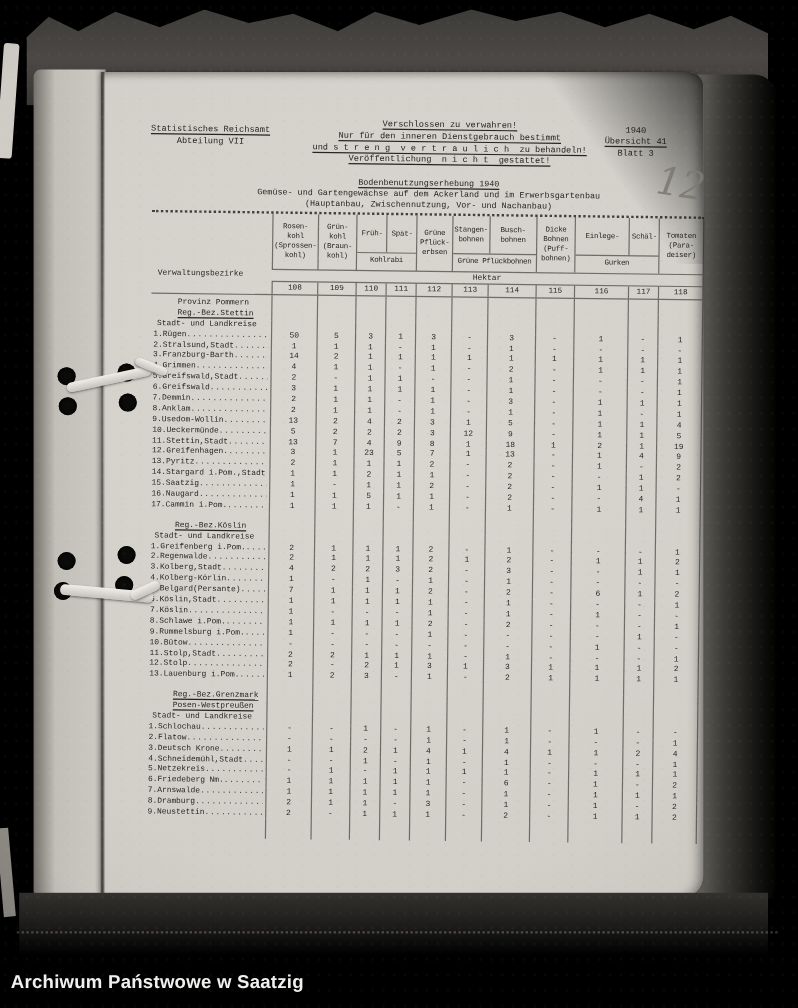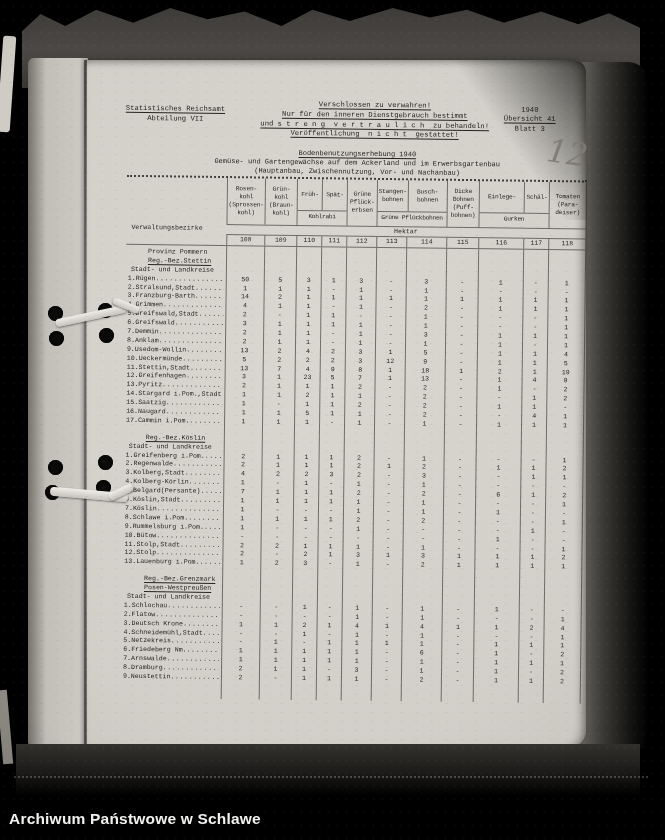--- a/index.html
+++ b/index.html
@@ -1079,14 +1079,14 @@
 
   <div class="hw">12</div>
 
   <div class="lower-shade"></div>
   <div class="speckle-line"></div>
   <div class="sliver-b"></div>
 
   <div class="vignette"></div>
   <div class="grain"></div>
 
-  <div class="caption">Archiwum Państwowe w Schlawe</div>
+  <div class="caption">Archiwum Państwowe w Saatzig</div>
 </div>
 
 </body></html>

